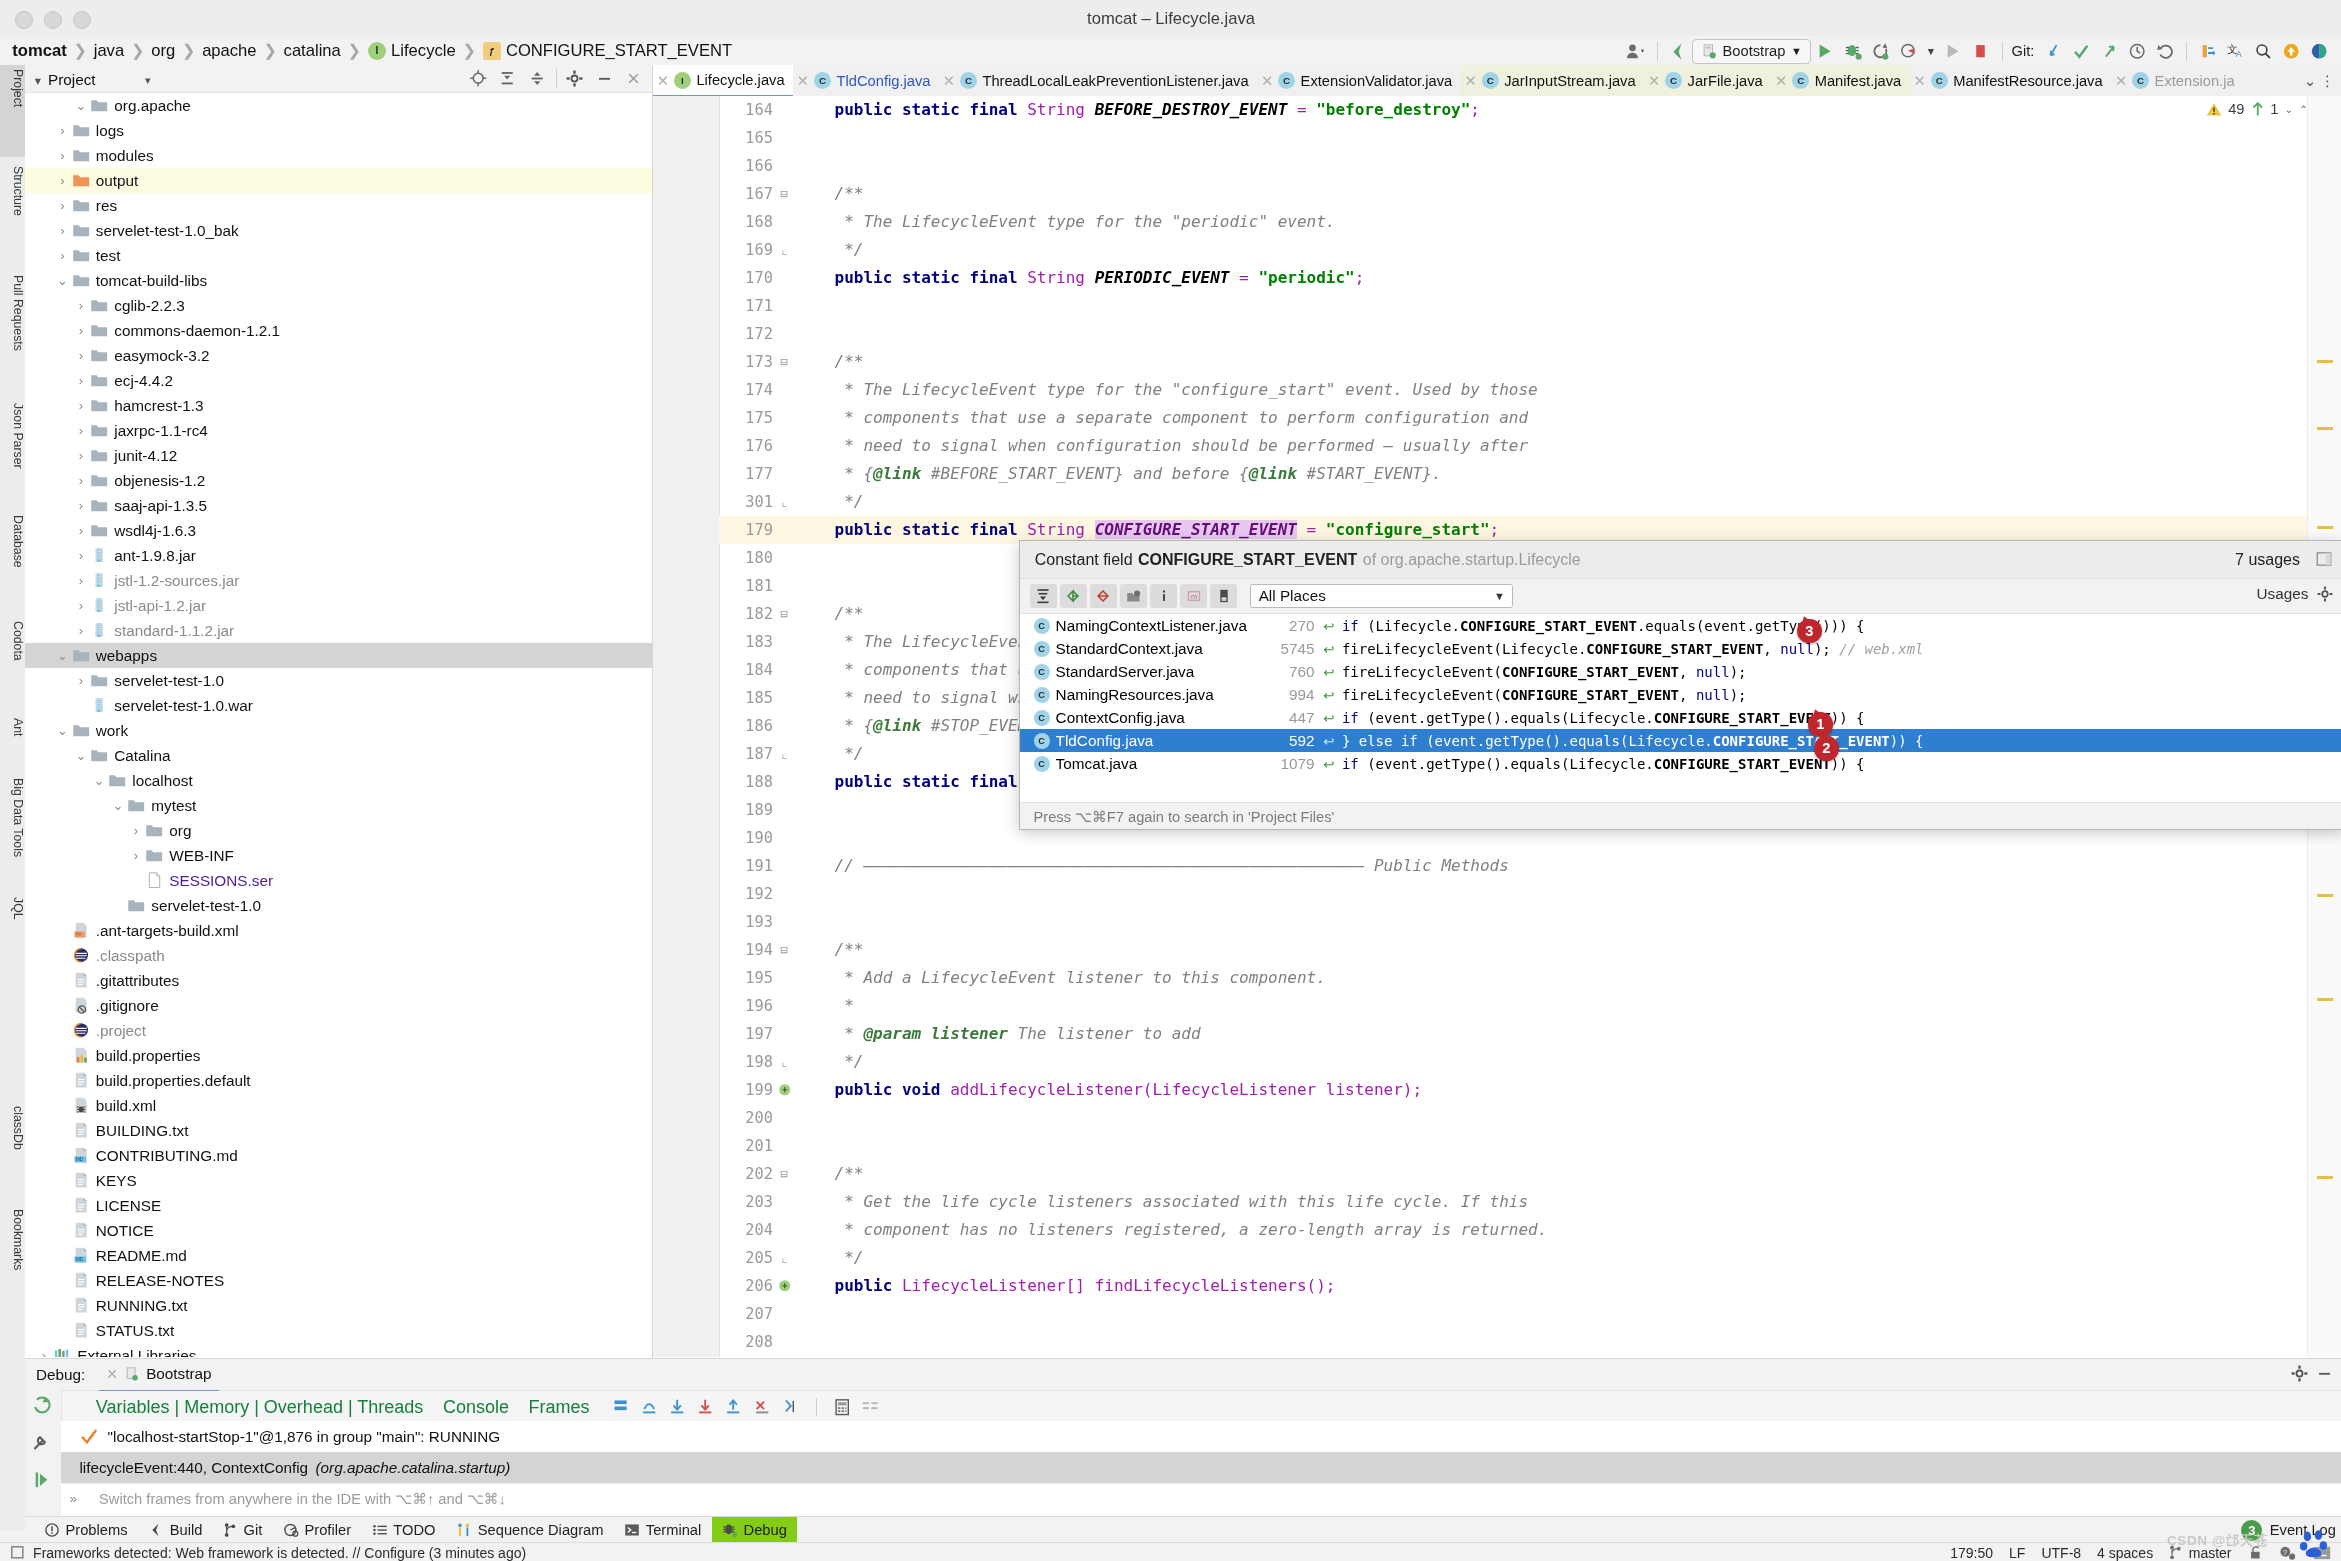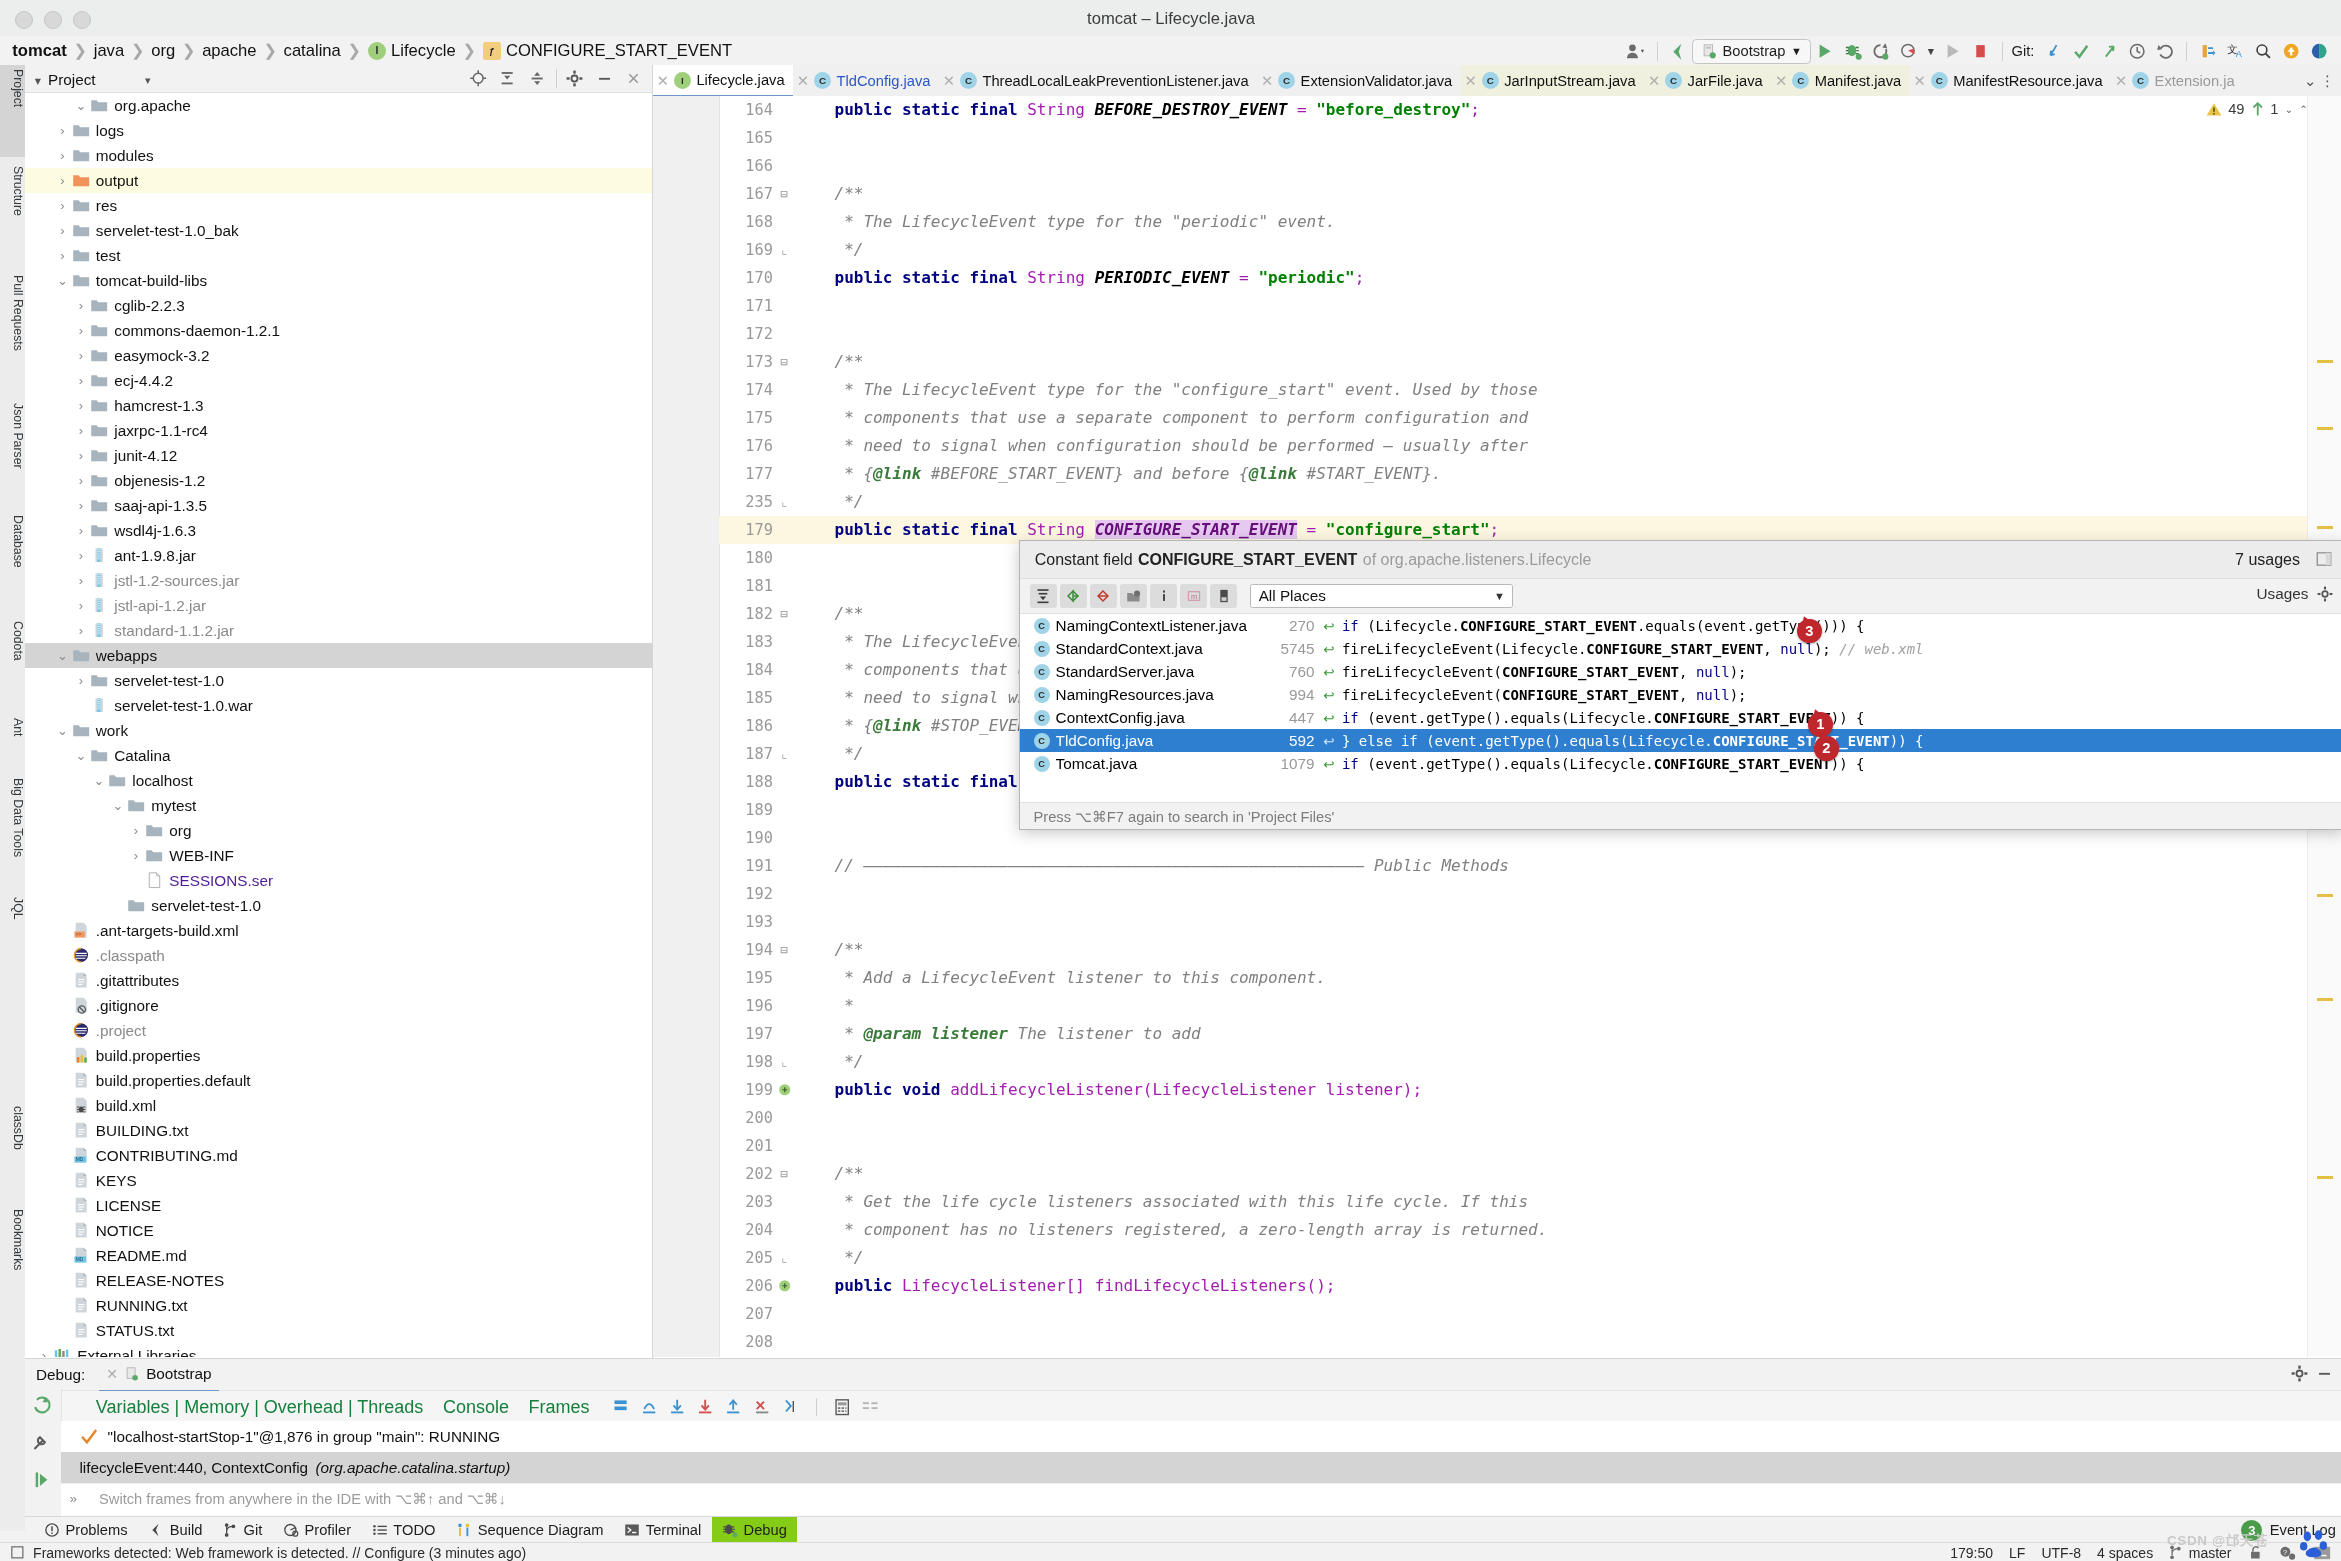--- a/index.html
+++ b/index.html
@@ -1207,21 +1207,21 @@
           <div class="codeline"><span class="ln">168</span><span class="codetxt"><span class="cm">     * The LifecycleEvent type for the "periodic" event.</span></span></div>
           <div class="codeline"><span class="ln">169</span><span class="fold">⌞</span><span class="codetxt"><span class="cm">     */</span></span></div>
           <div class="codeline"><span class="ln">170</span><span class="codetxt"><span class="plain">    </span><span class="kw">public static final </span><span class="plain">String </span><span class="cfield">PERIODIC_EVENT</span><span class="plain"> = </span><span class="str">"periodic"</span><span class="plain">;</span></span></div>
           <div class="codeline"><span class="ln">171</span><span class="codetxt"></span></div>
           <div class="codeline"><span class="ln">172</span><span class="codetxt"></span></div>
           <div class="codeline"><span class="ln">173</span><span class="fold">⊟</span><span class="codetxt"><span class="cm">    /**</span></span></div>
           <div class="codeline"><span class="ln">174</span><span class="codetxt"><span class="cm">     * The LifecycleEvent type for the "configure_start" event. Used by those</span></span></div>
           <div class="codeline"><span class="ln">175</span><span class="codetxt"><span class="cm">     * components that use a separate component to perform configuration and</span></span></div>
           <div class="codeline"><span class="ln">176</span><span class="codetxt"><span class="cm">     * need to signal when configuration should be performed – usually after</span></span></div>
           <div class="codeline"><span class="ln">177</span><span class="codetxt"><span class="cm">     * {</span><span class="cmtag">@link</span><span class="cm"> #BEFORE_START_EVENT} and before {</span><span class="cmtag">@link</span><span class="cm"> #START_EVENT}.</span></span></div>
-          <div class="codeline"><span class="ln">235</span><span class="fold">⌞</span><span class="codetxt"><span class="cm">     */</span></span></div>
+          <div class="codeline"><span class="ln">301</span><span class="fold">⌞</span><span class="codetxt"><span class="cm">     */</span></span></div>
           <div class="codeline"><div class="hl-line"></div><span class="ln">179</span><span class="codetxt"><span class="plain">    </span><span class="kw">public static final </span><span class="plain">String </span><span class="cfield-hl">CONFIGURE_START_EVENT</span><span class="plain"> = </span><span class="str">"configure_start"</span><span class="plain">;</span></span></div>
           <div class="codeline"><span class="ln">180</span><span class="codetxt"></span></div>
           <div class="codeline"><span class="ln">181</span><span class="codetxt"></span></div>
           <div class="codeline"><span class="ln">182</span><span class="fold">⊟</span><span class="codetxt"><span class="cm">    /**</span></span></div>
           <div class="codeline"><span class="ln">183</span><span class="codetxt"><span class="cm">     * The LifecycleEvent ty</span></span></div>
           <div class="codeline"><span class="ln">184</span><span class="codetxt"><span class="cm">     * components that use a</span></span></div>
           <div class="codeline"><span class="ln">185</span><span class="codetxt"><span class="cm">     * need to signal when d</span></span></div>
           <div class="codeline"><span class="ln">186</span><span class="codetxt"><span class="cm">     * {</span><span class="cmtag">@link</span><span class="cm"> #STOP_EVENT} a</span></span></div>
           <div class="codeline"><span class="ln">187</span><span class="fold">⌞</span><span class="codetxt"><span class="cm">     */</span></span></div>
           <div class="codeline"><span class="ln">188</span><span class="codetxt"><span class="plain">    </span><span class="kw">public static final </span><span class="plain">Strin</span></span></div>
@@ -1278,21 +1278,21 @@
         <span style="font-size:10.4px;color:#666">⌄</span>
         <span style="font-size:10.4px;color:#666">⌃</span>
       </div>
     </div>
   </div>
 
   <div class="popup">
     <div class="pophdr">
       <span>Constant field</span>
       <span class="b">CONFIGURE_START_EVENT</span>
-      <span class="muted">of org.apache.listeners.Lifecycle</span>
+      <span class="muted">of org.apache.startup.Lifecycle</span>
       <span class="popcount">7 usages</span>
       <span class="popexpand">
         <svg width="16" height="16" viewBox="0 0 26 26">
             <rect x="2" y="3" width="22" height="20" fill="none" stroke="#8a8a8a" stroke-width="2"></rect>
             <rect x="16" y="3" width="8" height="20" fill="#d9d9d9"></rect>
           </svg>
       </span>
     </div>
 
     <div class="poptools">

